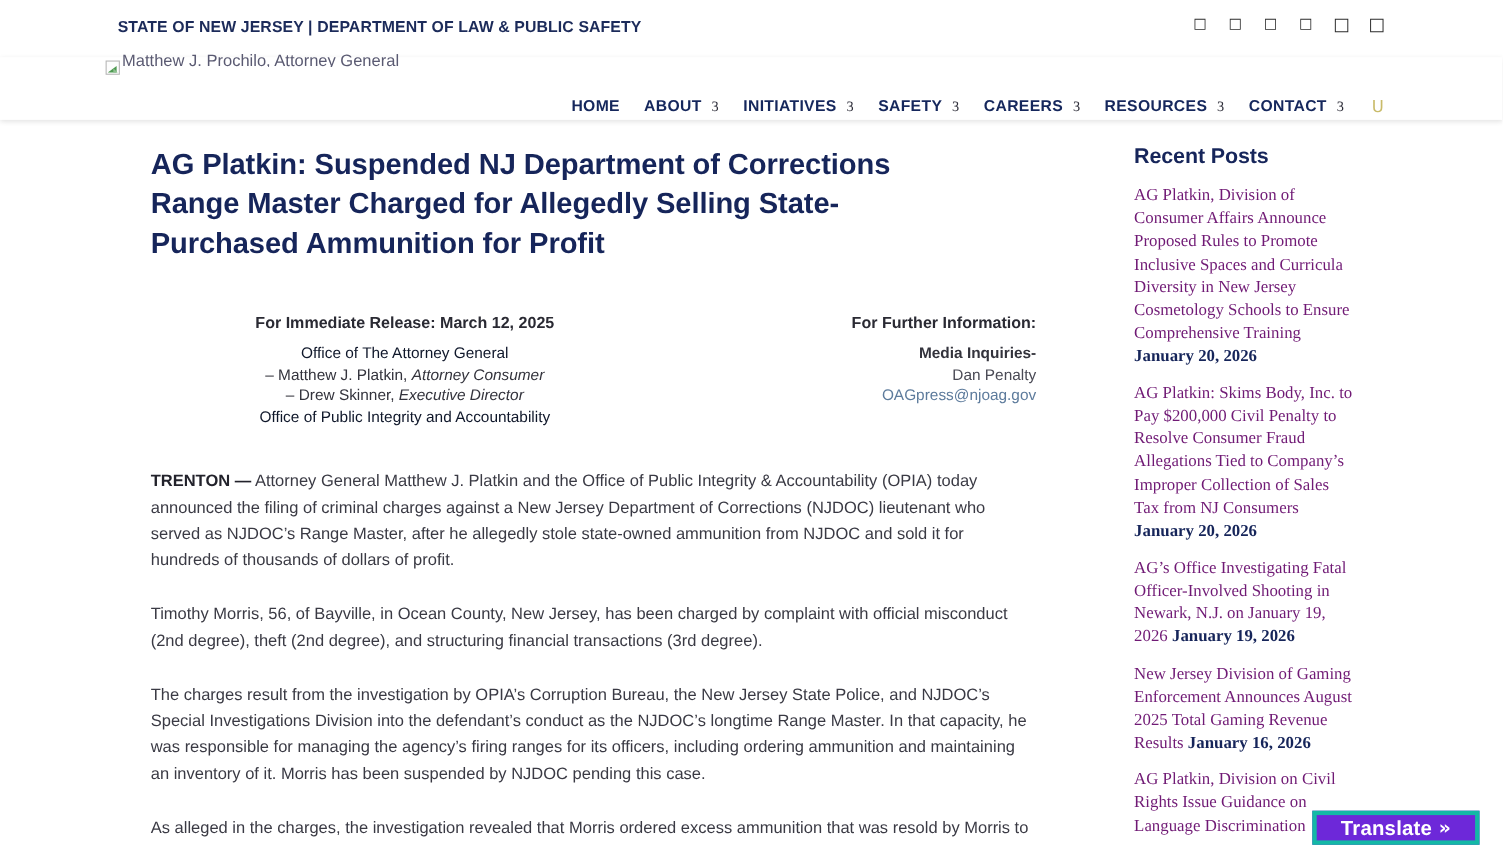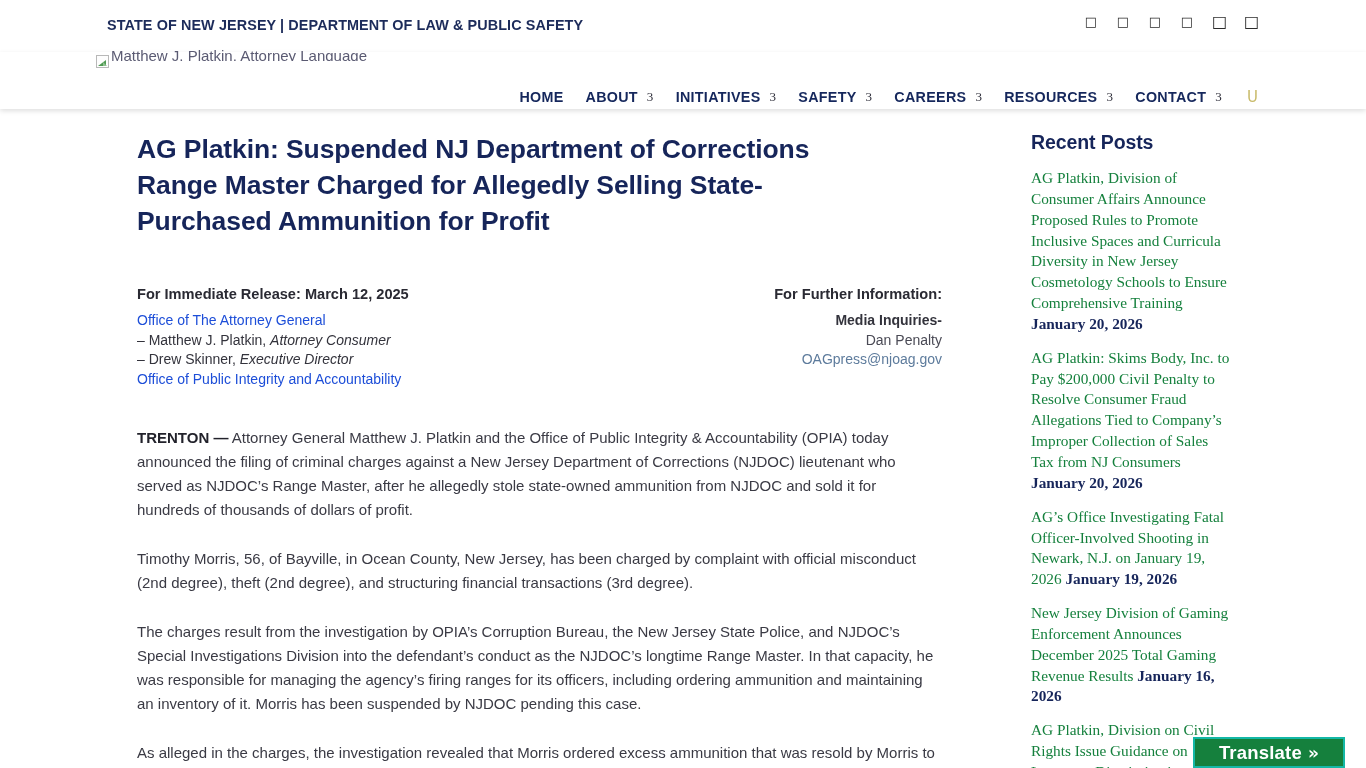--- a/index.html
+++ b/index.html
@@ -160,36 +160,37 @@
     width: 740px;
   }
 
   .release-row {
     position: relative;
     margin-top: 47px;
     min-height: 100px;
   }
   .release-left {
     position: absolute;
-    left: 0; top: 0;
+    left: 16px; top: 0;
     width: 430px;
+    text-align: center;
   }
   .release-date {
     font-size: 14.6px;
     font-weight: bold;
     color: #2a2a33;
     margin: 0 0 9px 0;
   }
   .rel-line {
     font-size: 14px;
     line-height: 19.6px;
     color: #33333c;
   }
   .rel-link {
-    color: #1d4ed8;
+    color: #0f172a;
     text-decoration: none;
     cursor: pointer;
   }
   .rel-ital { font-style: italic; }
 
   .release-right {
     position: absolute;
     right: 5px; top: 0;
     width: 340px;
     text-align: right;
@@ -245,49 +246,49 @@
     letter-spacing: -0.1px;
   }
   .post {
     font-family: "Liberation Serif", serif;
     font-size: 15.3px;
     line-height: 20.85px;
     color: #4e4e58;
     margin-bottom: 13px;
   }
   .post-link {
-    color: #15803d;
+    color: #701a75;
     text-decoration: none;
     cursor: pointer;
   }
   .post-date {
     font-family: "Liberation Serif", serif;
     font-weight: bold;
     color: #16255a;
     white-space: normal;
   }
 
   
   .translate-btn {
     position: absolute;
     left: 1193px;
     top: 737px;
     width: 152px;
     height: 31px;
-    background: #15803d;
+    background: #6d28d9;
     color: #ffffff;
     font-size: 18.5px;
     font-weight: bold;
     letter-spacing: 0.2px;
     display: flex;
     align-items: center;
     justify-content: center;
     cursor: pointer;
     z-index: 20;
-    border: 2px solid #14b8a6;
+    border: 4px solid #14b8a6;
   }
   .translate-btn .chev {
     font-family: "DejaVu Sans", sans-serif;
     margin-left: 6px;
     font-size: 17px;
   }
 </style>
 </head>
 <body>
 
@@ -299,21 +300,21 @@
     <span class="social-ico">□</span>
     <span class="social-ico">□</span>
     <span class="social-ico big">□</span>
     <span class="social-ico big">□</span>
   </div>
 </div>
 
 <div class="header">
   <div class="logo-broken">
     <span class="broken-img-glyph"></span>
-    <span class="logo-alt-text">Matthew J. Platkin, Attorney Language</span>
+    <span class="logo-alt-text">Matthew J. Prochilo, Attorney General</span>
   </div>
 
   <nav class="mainnav">
     <div class="nav-item">
       <span>HOME</span>
     </div>
     <div class="nav-item">
       <span>ABOUT</span>
       <span class="nav-caret">3</span>
     </div>
@@ -393,21 +394,21 @@
     </div>
     <div class="post">
       <a class="post-link" href="#">AG Platkin: Skims Body, Inc. to Pay $200,000 Civil Penalty to Resolve Consumer Fraud Allegations Tied to Company’s Improper Collection of Sales Tax from NJ Consumers</a>
       <span class="post-date">January 20, 2026</span>
     </div>
     <div class="post">
       <a class="post-link" href="#">AG’s Office Investigating Fatal Officer-Involved Shooting in Newark, N.J. on January 19, 2026</a>
       <span class="post-date">January 19, 2026</span>
     </div>
     <div class="post">
-      <a class="post-link" href="#">New Jersey Division of Gaming Enforcement Announces December 2025 Total Gaming Revenue Results</a>
+      <a class="post-link" href="#">New Jersey Division of Gaming Enforcement Announces August 2025 Total Gaming Revenue Results</a>
       <span class="post-date">January 16, 2026</span>
     </div>
     <div class="post">
       <a class="post-link" href="#">AG Platkin, Division on Civil Rights Issue Guidance on Language Discrimination</a>
       <span class="post-date"></span>
     </div>
   </aside>
 
 </div>
 

